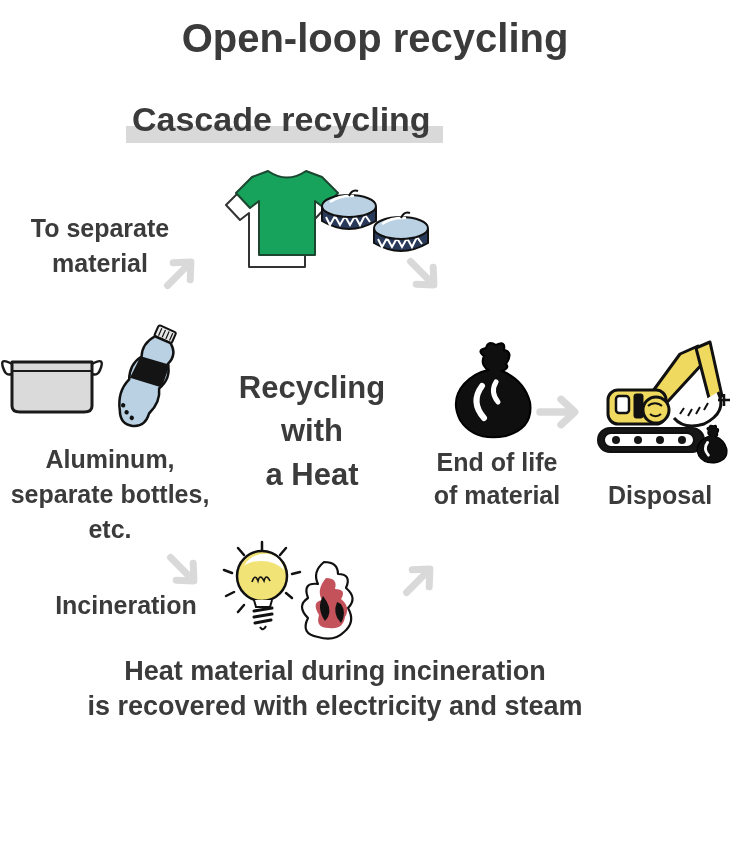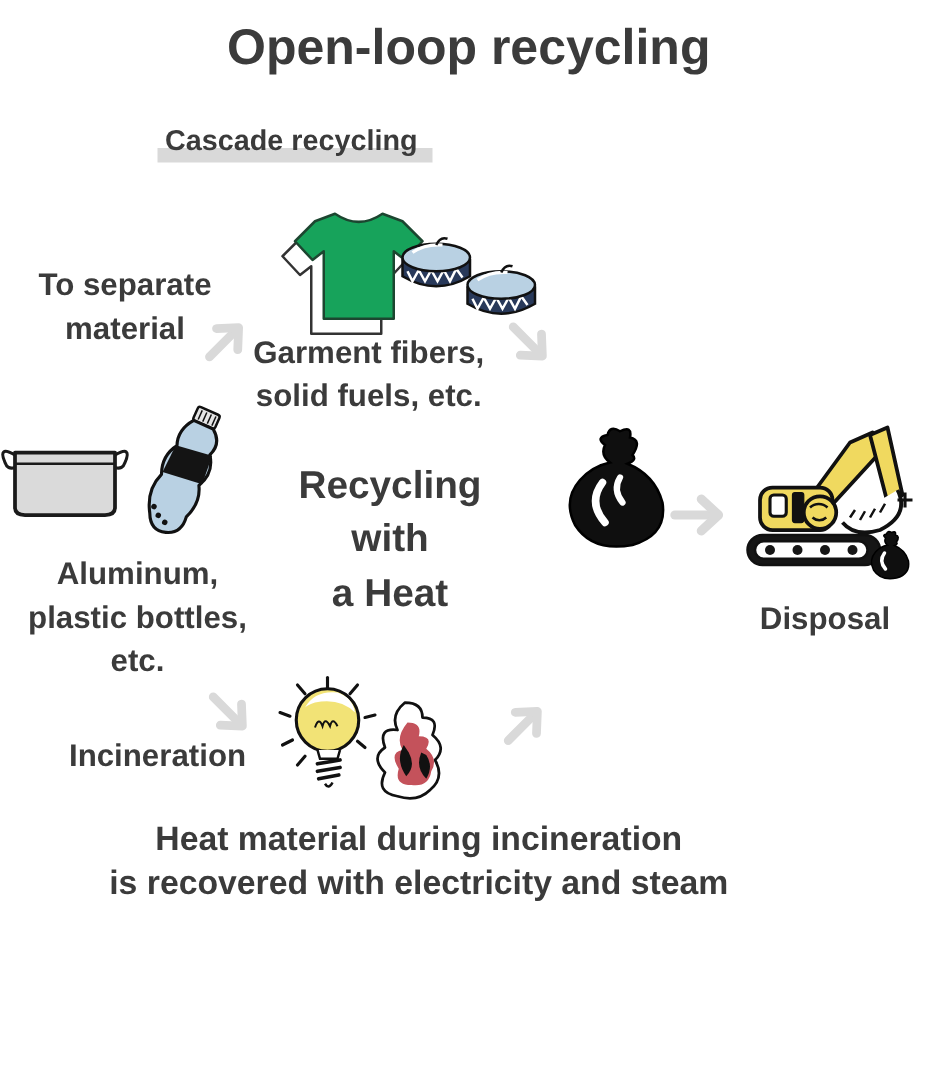--- a/index.html
+++ b/index.html
@@ -4,21 +4,21 @@
 <style>
   html,body{margin:0;padding:0;background:#fff;}
   .stage{
     position:relative;width:750px;height:855px;background:#fff;overflow:hidden;
     font-family:"Liberation Sans","DejaVu Sans",sans-serif;
     font-weight:700;color:var(--text,#3b3b3b);
   }
   .ml{white-space:pre-line;}
   .title{position:absolute;top:16px;left:0;right:0;text-align:center;font-size:40px;}
   .section-heading{
-    position:absolute;display:inline-block;font-size:23px;line-height:1.2;
+    position:absolute;display:inline-block;font-size:34px;line-height:1.2;
     background:linear-gradient(to bottom,transparent 62%,var(--highlight-bar,#d9d9d9) 62%);
     padding:0 12px 3px 6px;
   }
   .heading-cascade{left:126px;top:99px;}
   .heading-thermal{left:131px;top:762px;}
   .label{position:absolute;font-size:25px;line-height:1.4;text-align:center;}
   .lbl-separate{left:0;top:211px;width:200px;}
   .lbl-garment{left:145px;top:265px;width:300px;}
   .lbl-aluminum{left:0;top:442px;width:220px;}
   .lbl-recycle{left:212px;top:366px;width:200px;font-size:31px;line-height:1.4;}
@@ -72,22 +72,20 @@
         <polyline points="6,24 10,32 15,23 20,32 25,23 30,32 35,23 40,32 45,22 50,29" stroke="#fff" stroke-width="2" fill="none"></polyline>
         <ellipse cx="29" cy="13" rx="27" ry="11" fill="#b9d1e3"></ellipse>
         <path d="M10 9 Q20 2 34 3" stroke="#fff" stroke-width="2.5" fill="none"></path>
         <path d="M29 3 q3 -7 9 -5" fill="none"></path>
       </g>
     </g>
   </svg>
 
   <div class="label ml lbl-separate">To separate
 material</div>
-  <div class="label ml lbl-garment">Garment fibers,
-solid fuels, etc.</div>
 
   <div class="arrow up-right a1"><svg viewBox="0 0 48 36">
         <path d="M5 18 H37"></path>
         <path d="M25 6 L38 18 L25 30"></path>
       </svg></div>
   <div class="arrow down-right a2"><svg viewBox="0 0 48 36">
         <path d="M5 18 H37"></path>
         <path d="M25 6 L38 18 L25 30"></path>
       </svg></div>
   <div class="arrow a3"><svg viewBox="0 0 48 36">
@@ -115,32 +113,34 @@
       <path d="M16 2 V10 M20 2 V10 M24 2 V10 M28 2 V10" stroke="#111" stroke-width="1.2"></path>
       <path d="M13 12 Q4 24 9 36 Q1 48 7 62 Q1 78 11 94 Q17 107 29 103 Q41 99 39 85 Q45 70 38 58 Q45 44 36 32 Q41 20 30 12 Z" fill="#b9d1e3" stroke="#111" stroke-width="2.5" stroke-linejoin="round"></path>
       <path d="M8 36 L38 32 L40 56 L7 60 Z" fill="#141414"></path>
       <circle cx="12" cy="88" r="2.2" fill="#111"></circle>
       <circle cx="18" cy="93" r="2.2" fill="#111"></circle>
       <circle cx="25" cy="96" r="2.2" fill="#111"></circle>
     </g>
   </svg>
 
   <div class="label ml lbl-aluminum">Aluminum,
-plastic bottles,
+separate bottles,
 etc.</div>
   <div class="label ml lbl-recycle">Recycling
 with
 a Heat</div>
 
   <svg class="icon-svg svg-bag" viewBox="0 0 88 104">
     <path d="M40 30 Q32 24 36 16 Q28 10 38 8 Q40 0 48 5 Q58 0 56 10 Q66 12 58 24 Q62 28 54 31 Q76 40 82 62 Q86 88 58 96 Q26 102 12 80 Q2 60 16 44 Q26 33 40 30 Z" fill="#0f0f0f" stroke="#000" stroke-width="2"></path>
     <path d="M34 46 Q22 62 36 78" stroke="#fff" stroke-width="6" fill="none" stroke-linecap="round"></path>
     <path d="M48 42 Q42 52 50 62" stroke="#fff" stroke-width="5" fill="none" stroke-linecap="round"></path>
   </svg>
 
+  <div class="label ml lbl-endoflife">End of life
+of material</div>
 
   <svg class="icon-svg svg-excavator" viewBox="0 0 140 132">
     <g stroke="#111" stroke-linejoin="round">
       <polygon points="50,72 88,20 106,12 112,28 68,76" fill="#f0d95f" stroke-width="3"></polygon>
       <polygon points="104,14 118,8 130,62 118,68" fill="#f0d95f" stroke-width="3"></polygon>
       <path d="M126 58 Q136 78 112 90 Q92 96 82 84" fill="#fff" stroke-width="3"></path>
       <path d="M88 80 l4 -6 M96 82 l4 -7 M104 80 l4 -7 M112 76 l4 -7" stroke-width="2"></path>
       <path d="M126 66 h12 M132 60 v12" stroke-width="2.5"></path>
       <rect x="16" y="56" width="58" height="34" rx="10" fill="#f0d95f" stroke-width="3"></rect>
       <rect x="24" y="62" width="13" height="17" rx="3" fill="#fff" stroke-width="2.5"></rect>

